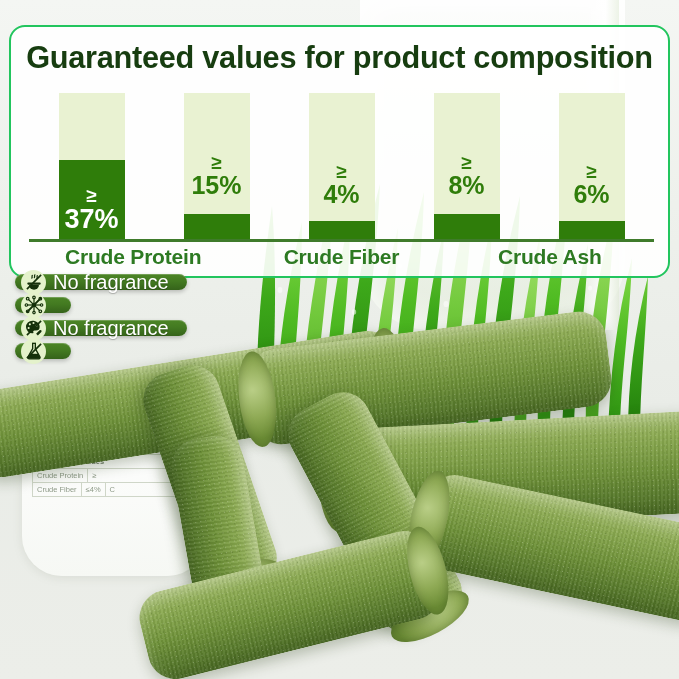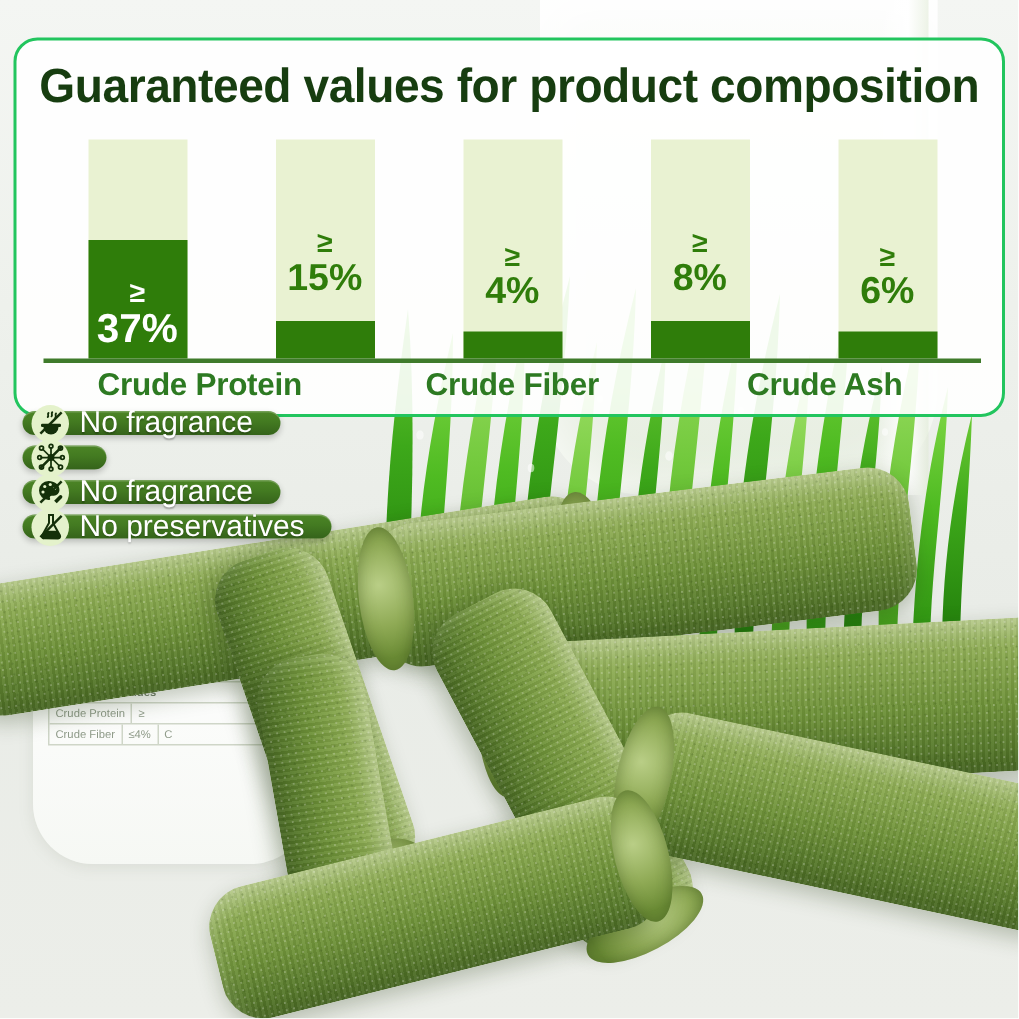--- a/index.html
+++ b/index.html
@@ -446,18 +446,17 @@
       <span class="badge-icon">
         <svg width="20" height="20" viewBox="0 0 24 24">
           <g stroke="#14300a" stroke-width="1.6" fill="none" stroke-linejoin="round">
             <path d="M9.6 2.8h4.8"></path>
             <path d="M10.4 2.8v6.4L4.9 19.1a1.6 1.6 0 0 0 1.4 2.4h11.4a1.6 1.6 0 0 0 1.4-2.4l-5.5-9.9V2.8"></path>
           </g>
           <path d="M7.2 15.4h9.6l2.3 4a1.3 1.3 0 0 1-1.1 2H6a1.3 1.3 0 0 1-1.1-2Z" fill="#14300a"></path>
           <line x1="3.5" y1="20.5" x2="20.5" y2="3.5" stroke="#14300a" stroke-width="2"></line>
         </svg>
       </span>
-      <span class="badge-text">No preservatives</span>
     </div>
 
   </div>
 
 </div>
 
 </body></html>

